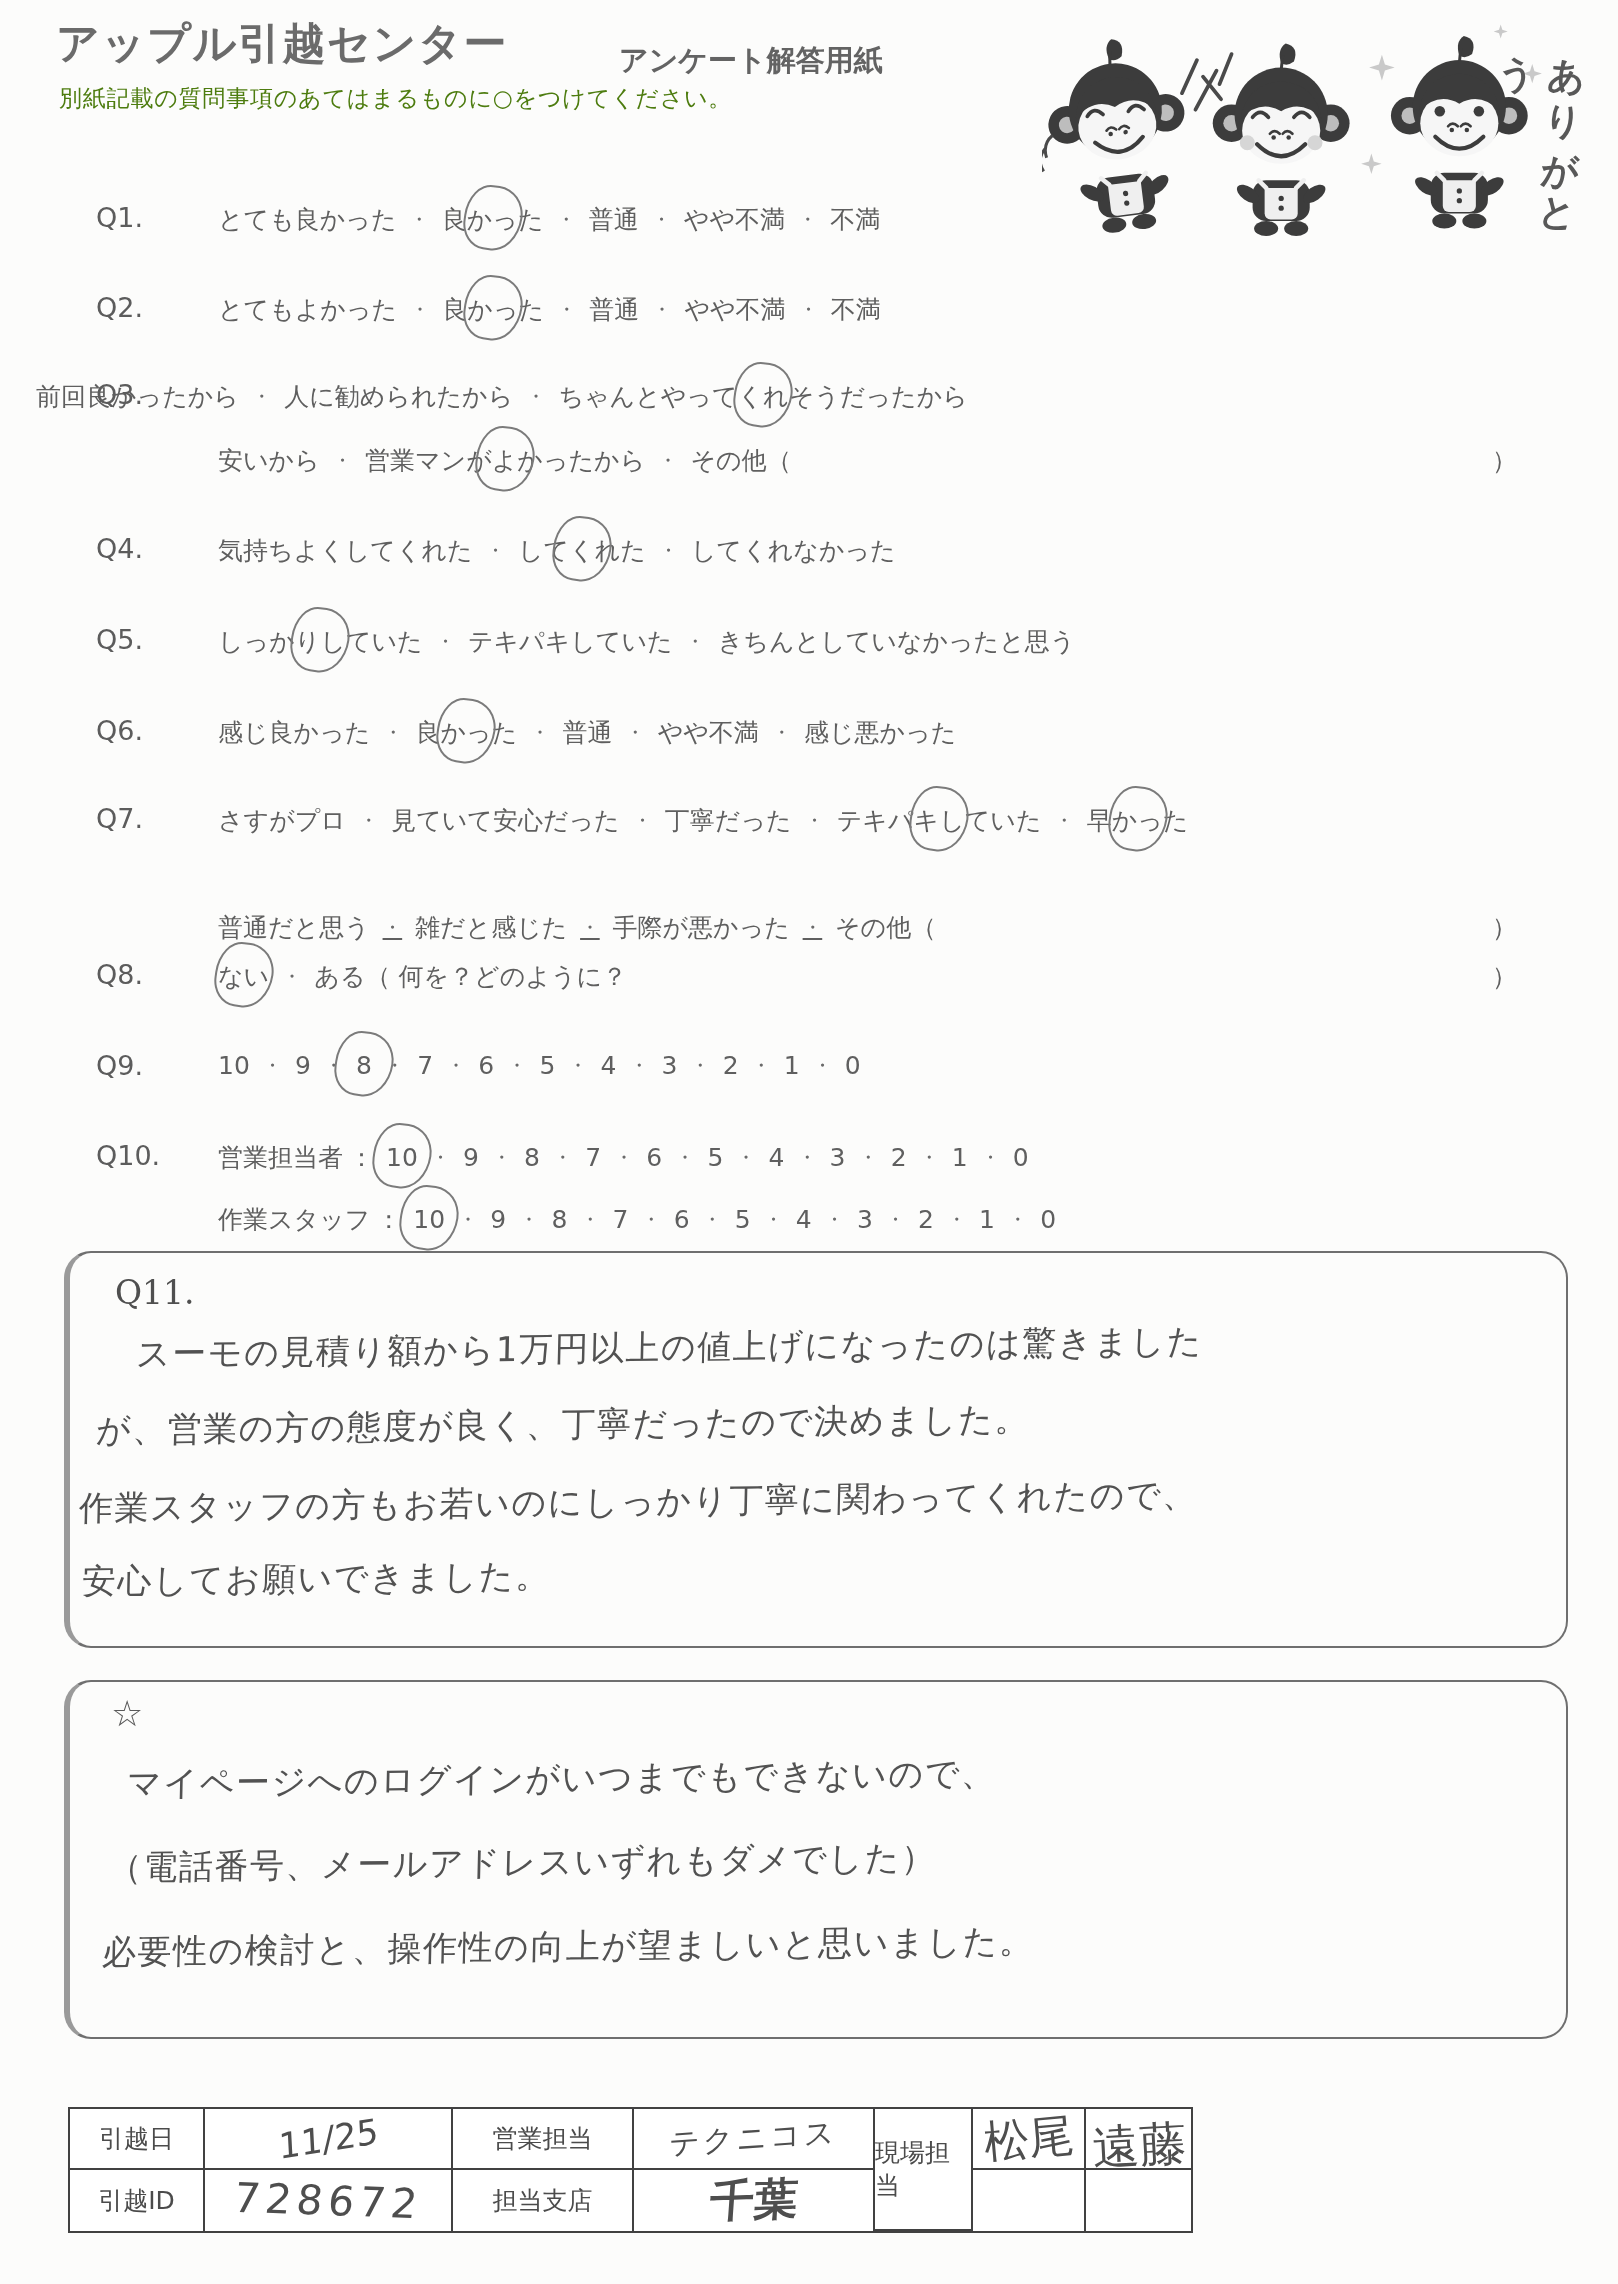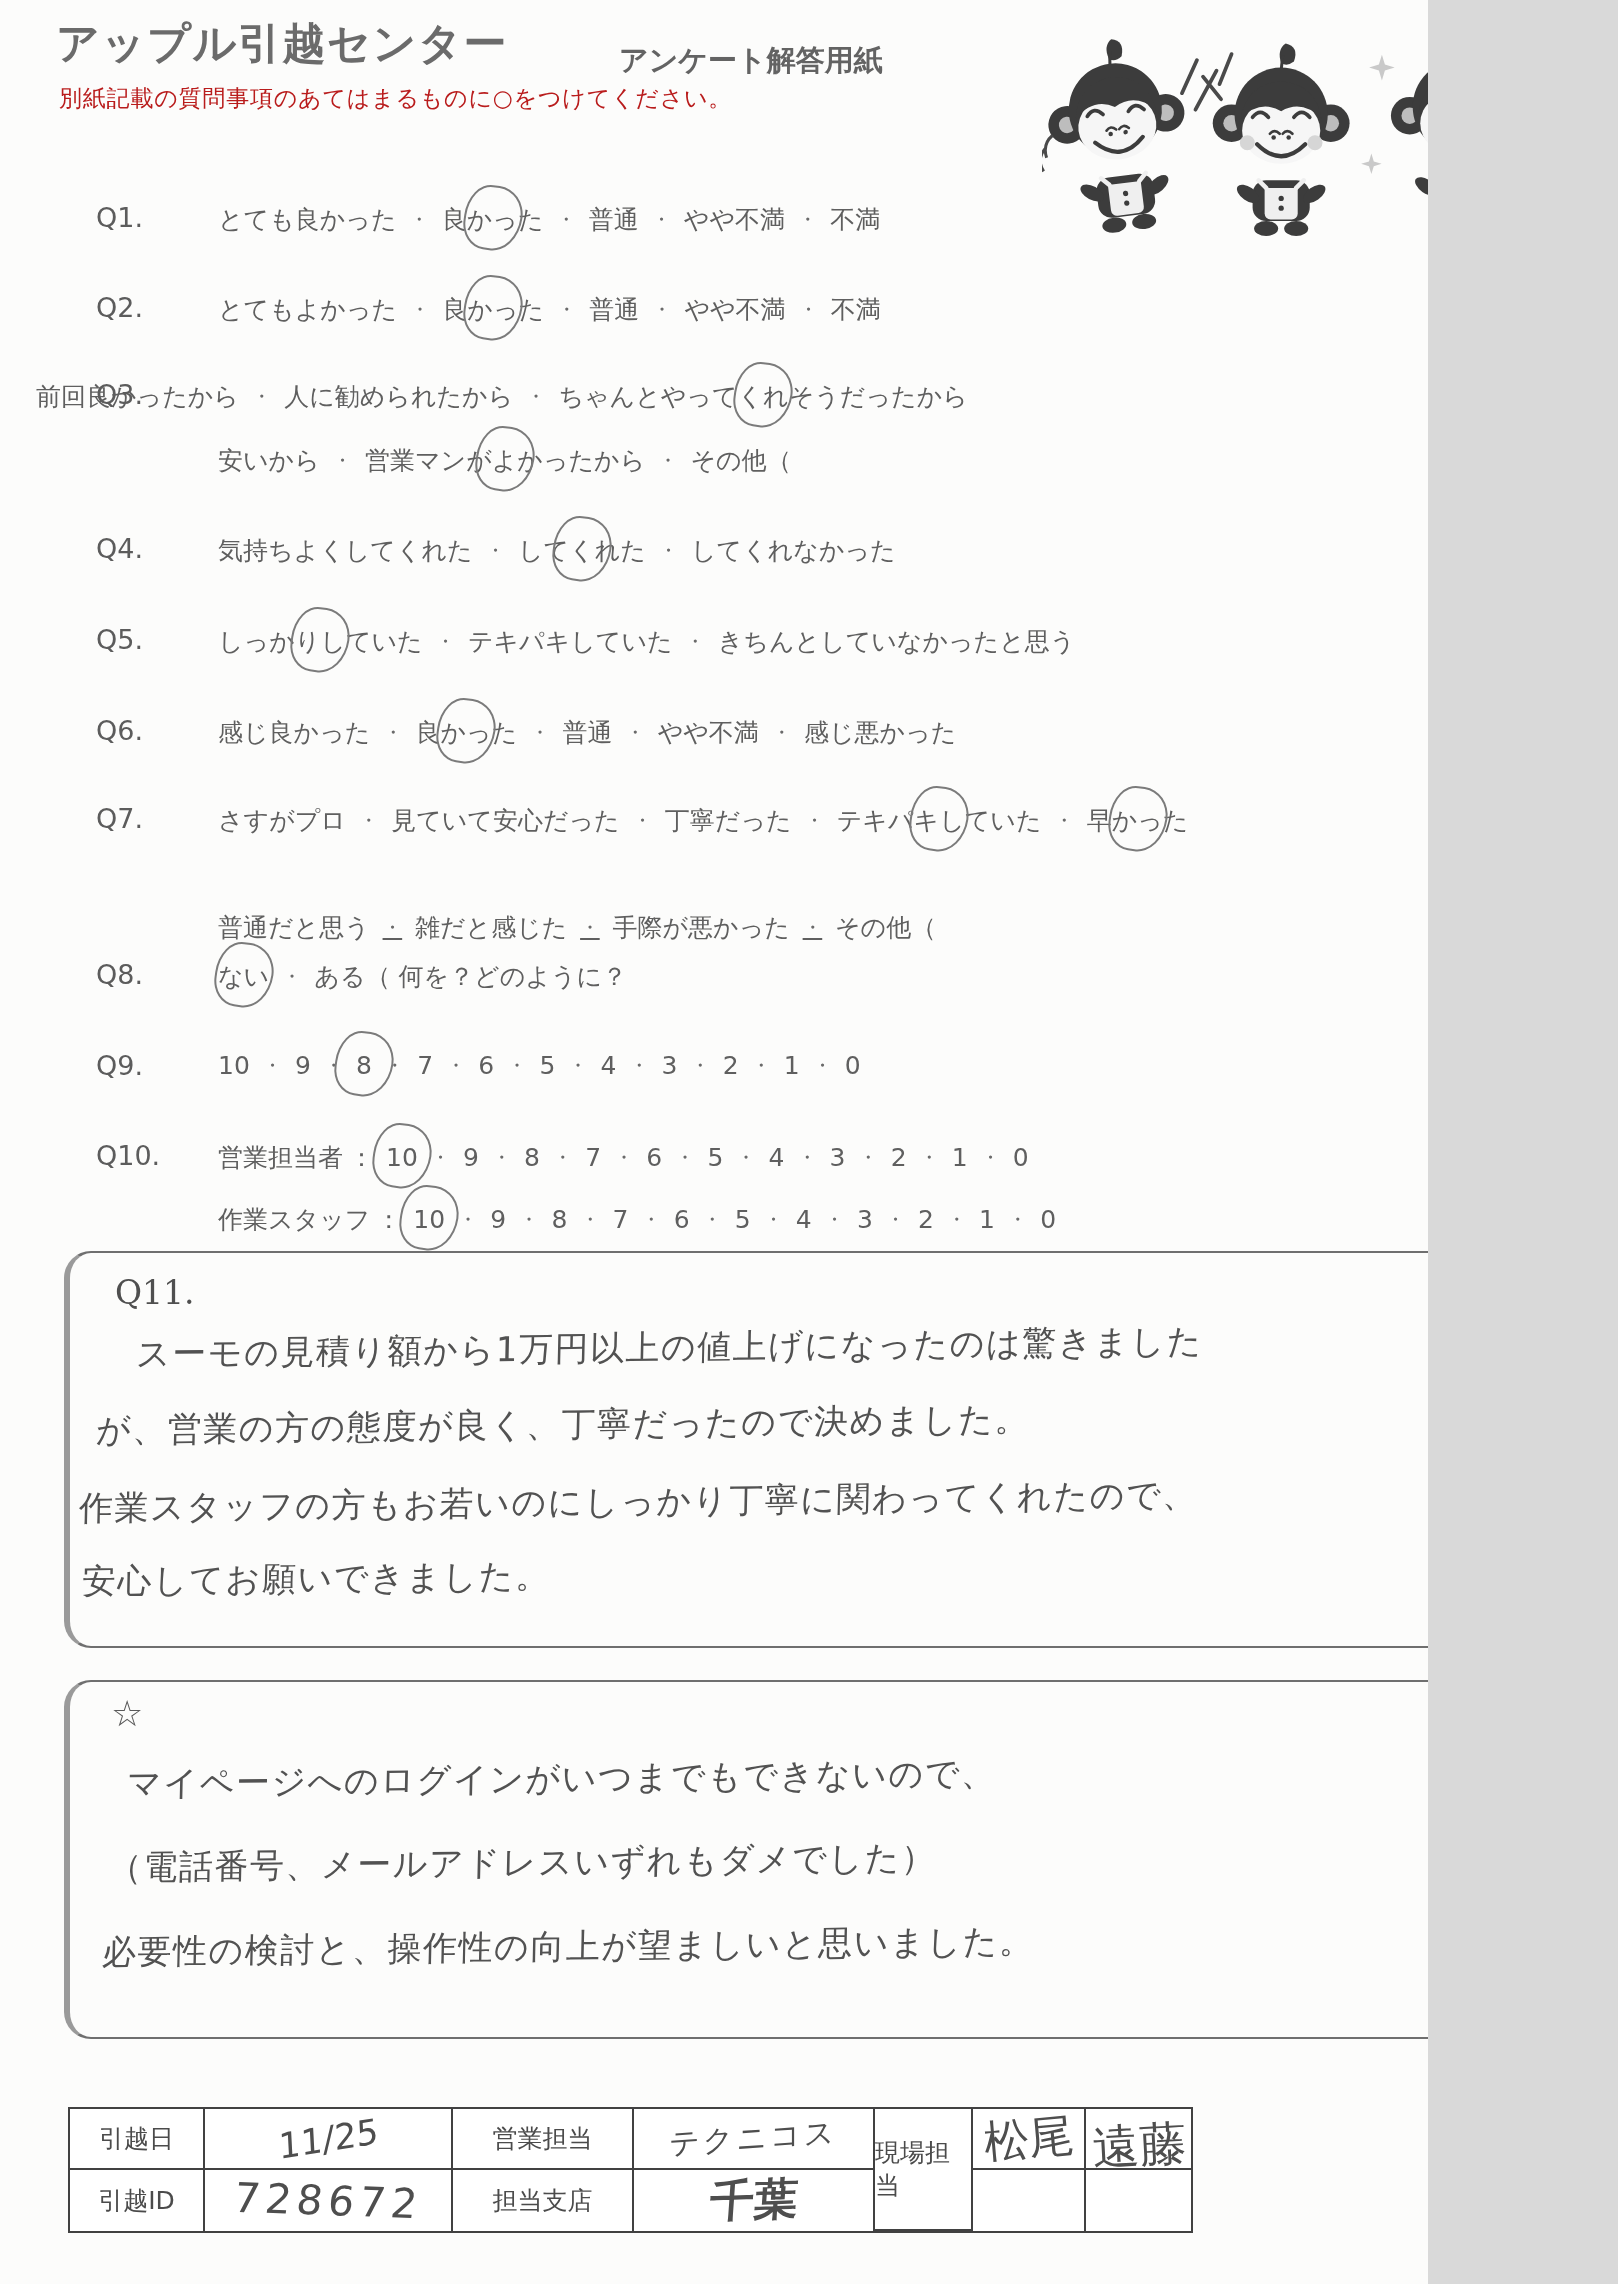--- a/index.html
+++ b/index.html
@@ -1,23 +1,23 @@
 <!DOCTYPE html>
 <html style="font-size:12px"><head>
 <meta charset="utf-8">
 <style>
   html,body{margin:0;padding:0;background:#d9d9d9;}
   .page{
-    position:relative;width:1428px;height:2284px;background:#fcfcfb;
+    position:relative;width:1618px;height:2284px;background:#fcfcfb;
     font-family:"DejaVu Sans","Liberation Sans",sans-serif;color:#5e5e5e;overflow:hidden;
   }
   
   .title{position:absolute;left:56px;top:15px;font-size:43px;font-weight:700;color:#6b6b6b;letter-spacing:1.5px;}
   .subtitle{position:absolute;left:619px;top:41px;font-size:29px;font-weight:700;color:#636363;font-family:Liberation Serif, serif;}
-  .instruction{position:absolute;left:59px;top:83px;font-size:23px;color:#b91c1c;letter-spacing:0.8px;}
+  .instruction{position:absolute;left:59px;top:83px;font-size:23px;color:#4d7c0f;letter-spacing:0.8px;}
   
   .mascots{position:absolute;left:1042px;top:21px;width:549px;height:218px;}
   .thanks{
     position:absolute;right:4.5px;top:9px;height:203px;writing-mode:vertical-rl;
     font-size:37px;font-weight:700;color:#585858;letter-spacing:4.5px;transform:rotate(4deg);
   }
   
   .q-row{position:absolute;left:0;width:1618px;padding-left:218px;box-sizing:border-box;
     font-size:25px;color:#5f5f5f;white-space:nowrap;}
   .q-label{position:absolute;left:96px;top:-1.5px;font-size:27px;color:#5c5c5c;}

